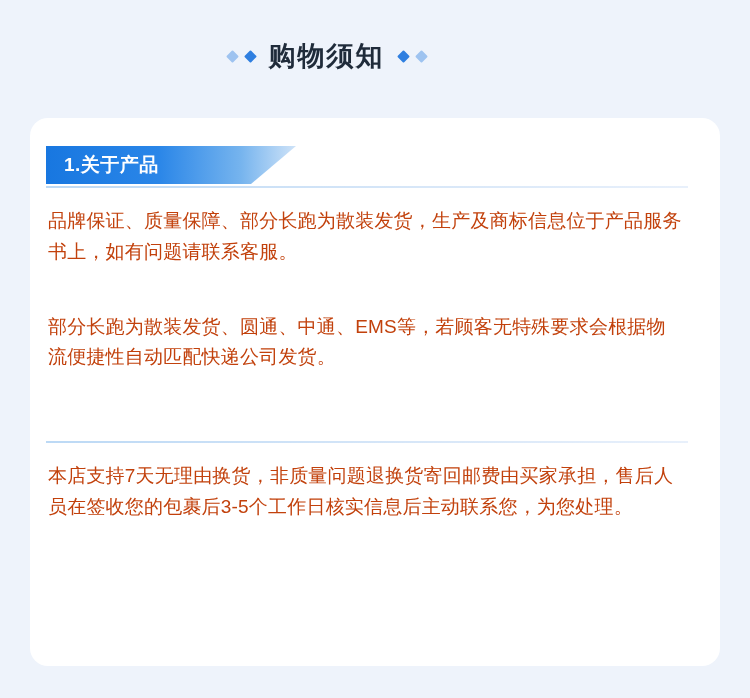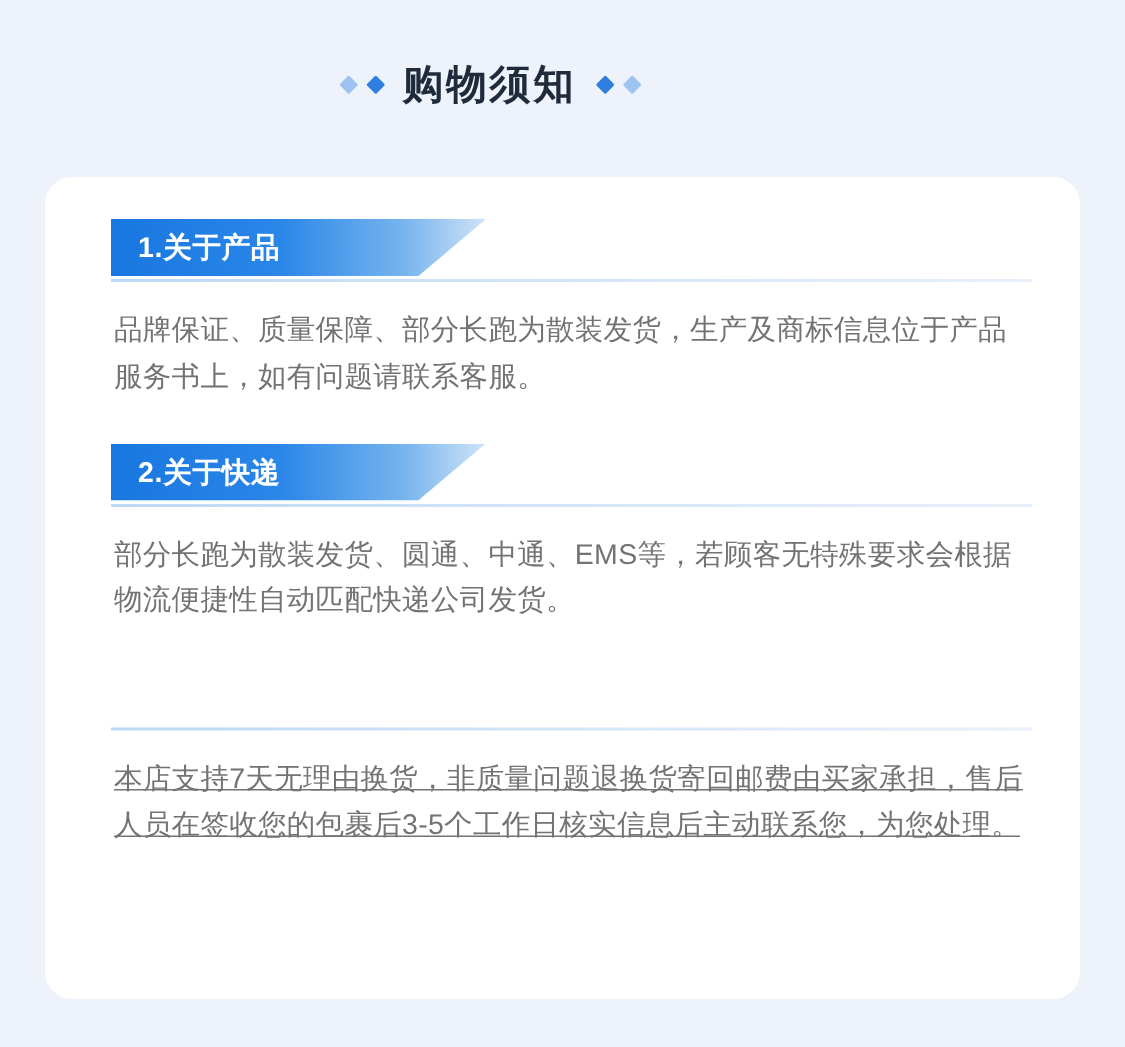--- a/index.html
+++ b/index.html
@@ -55,21 +55,21 @@
     left: 30px;
     top: 118px;
     width: 690px;
     height: 548px;
     background: #ffffff;
     border-radius: 18px;
     box-sizing: border-box;
   }
 
   .sections {
-    padding: 28px 32px 0 44px;
+    padding: 28px 32px 0 16px;
   }
 
   .section {
     margin-bottom: 4px;
   }
 
   .section-head {
     position: relative;
     height: 42px;
     margin-bottom: 2px;
@@ -101,28 +101,27 @@
     left: 0;
     bottom: 0;
     width: 100%;
     height: 2px;
     background: linear-gradient(90deg, #bcd9f5 0%, #d8e7f8 60%, #e8f0fb 100%);
   }
 
   .section-body {
     font-size: 19px;
     line-height: 1.62;
-    color: #737373;
+    color: #c2410c;
     padding: 16px 4px 24px 2px;
     letter-spacing: 0.2px;
   }
 
   .section:last-child .section-body {
     padding-bottom: 0;
-    text-decoration: underline;
   }
 </style>
 </head>
 <body>
 
 <div class="page">
 
   <div class="header">
     <span class="diamonds">
       <span class="diamond light"></span>
@@ -142,26 +141,20 @@
         <div class="section-head">
           <div class="ribbon">
             <span class="ribbon-label">1.关于产品</span>
           </div>
           <div class="head-rule"></div>
         </div>
         <div class="section-body">品牌保证、质量保障、部分长跑为散装发货，生产及商标信息位于产品服务书上，如有问题请联系客服。</div>
       </div>
 
       <div class="section">
-        <div class="section-head">
-          <div class="ribbon">
-            <span class="ribbon-label">2.关于快递</span>
-          </div>
-          <div class="head-rule"></div>
-        </div>
         <div class="section-body">部分长跑为散装发货、圆通、中通、EMS等，若顾客无特殊要求会根据物流便捷性自动匹配快递公司发货。</div>
       </div>
 
       <div class="section">
         <div class="section-head">
           <div class="head-rule"></div>
         </div>
         <div class="section-body">本店支持7天无理由换货，非质量问题退换货寄回邮费由买家承担，售后人员在签收您的包裹后3-5个工作日核实信息后主动联系您，为您处理。</div>
       </div>
 

